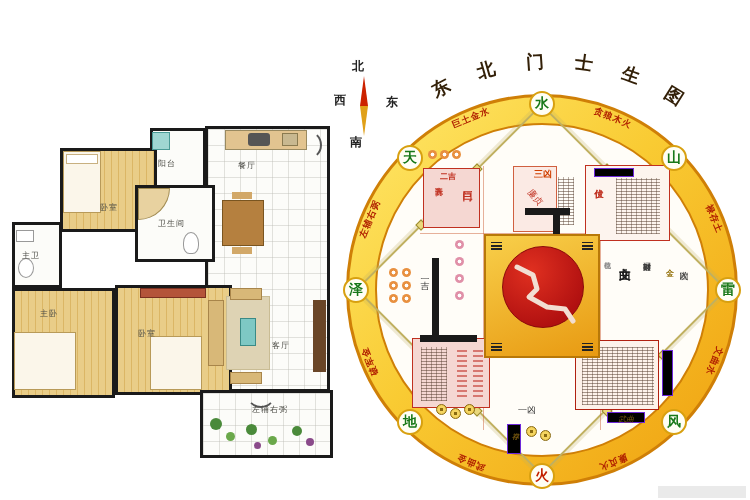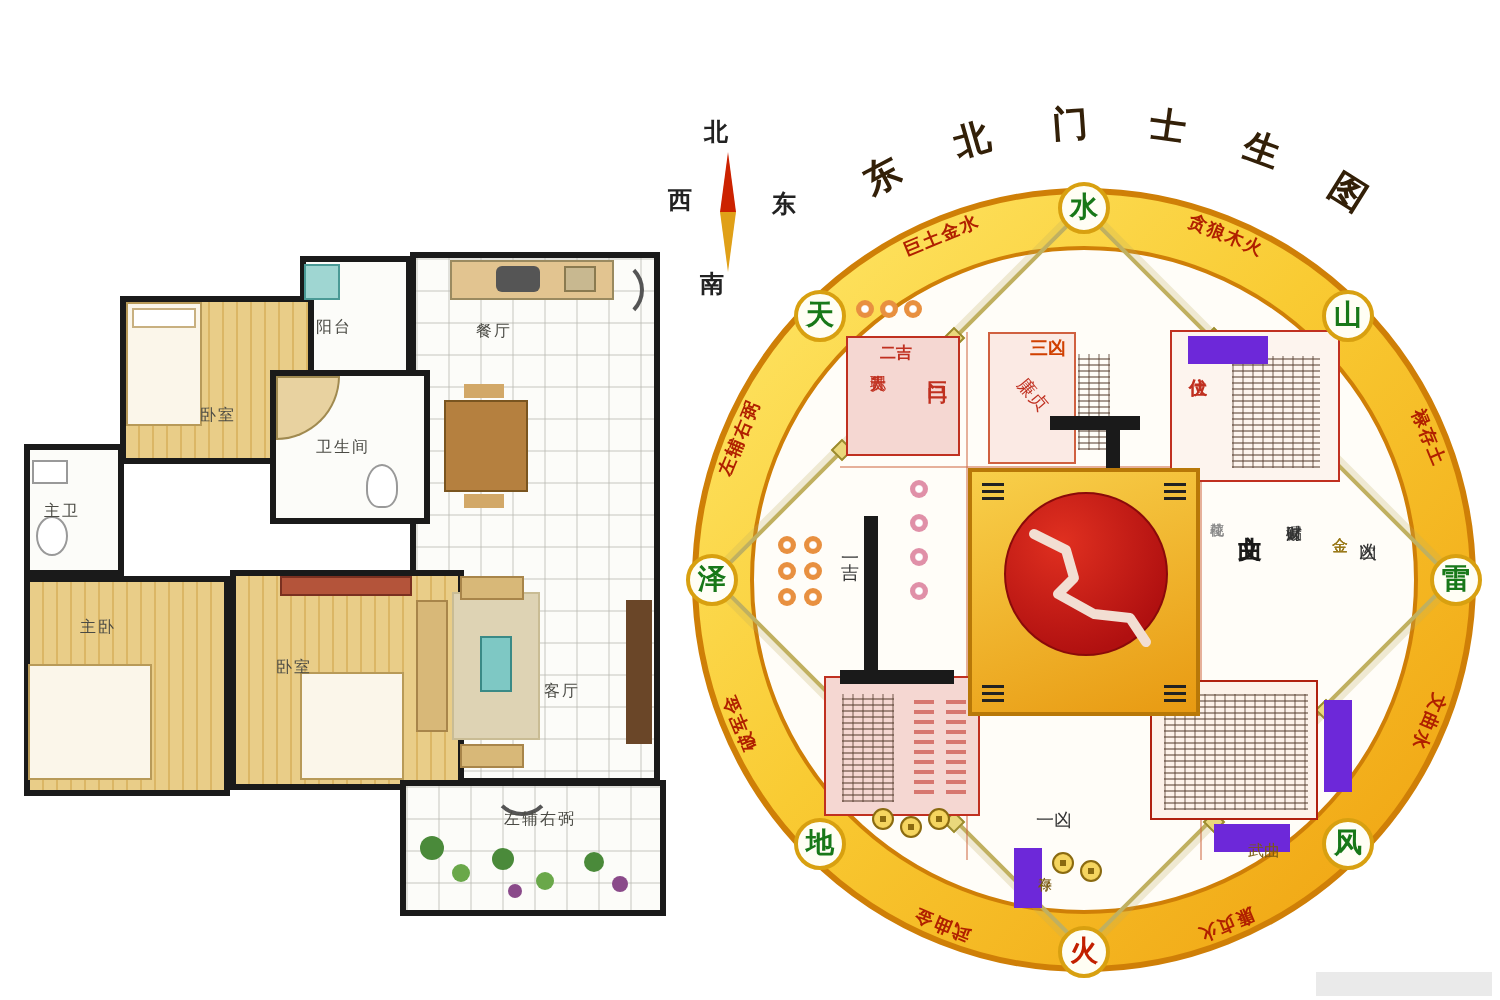--- a/index.html
+++ b/index.html
@@ -35,21 +35,21 @@
     repeating-linear-gradient(90deg,rgba(80,55,40,.4) 0 1px,transparent 1px 5px);}
   .rednoise{background-image:repeating-linear-gradient(0deg,rgba(190,40,30,.55) 0 2px,transparent 2px 5px);}
   .vtext{writing-mode:vertical-rl;text-orientation:upright;}
   .inlbl{position:absolute;white-space:nowrap;z-index:6;}
   .coin{position:absolute;width:11px;height:11px;border-radius:50%;background:radial-gradient(circle,#f5d560 0 60%,#c89a20 100%);border:1px solid #8a6a10;box-sizing:border-box;z-index:6;}
   .coin::after{content:"";position:absolute;left:3px;top:3px;width:3px;height:3px;background:#8a6a10;}
   .blossom{width:9px;height:9px;border-radius:50%;background:radial-gradient(circle,#fff 0 25%,#e89040 35% 100%);}
   .blossom.pink{background:radial-gradient(circle,#fff 0 25%,#e090a8 35% 100%);}
   .bead{position:absolute;width:8px;height:8px;background:#ead87c;border:1px solid #9a8a30;transform:rotate(45deg);box-sizing:border-box;z-index:4;}
   .trig{position:absolute;width:11px;height:9px;background:repeating-linear-gradient(0deg,#222 0 1.6px,transparent 1.6px 3.4px);z-index:6;}
-  .chip{position:absolute;background:#000000;border:7px solid #6d28d9;box-sizing:border-box;z-index:6;}
+  .chip{position:absolute;background:#000000;border:1px solid #6d28d9;box-sizing:border-box;z-index:6;font-style:italic;}
   .goldsq{position:absolute;left:484px;top:234px;width:116px;height:124px;
     background:linear-gradient(160deg,#f8cf4a,#e89a12);border:2px solid #b87808;box-sizing:border-box;z-index:5;}
   .disc{position:absolute;left:16px;top:10px;width:82px;height:82px;border-radius:50%;
     background:radial-gradient(circle at 35% 30%,#e03020,#b01010 75%);border:1px solid #8a0a0a;box-sizing:border-box;}
   .flowcol{position:absolute;display:flex;flex-direction:column;gap:8px;z-index:5;}
   .flowgrid{position:absolute;display:grid;grid-template-columns:9px 9px;gap:4px;z-index:5;}
   .flowrow{position:absolute;display:flex;gap:3px;z-index:5;}
   .watermark{position:absolute;left:658px;top:486px;width:88px;height:12px;background:#eaeaea;z-index:8;}
 </style>
 </head>
@@ -193,21 +193,21 @@
       <span class="inlbl" style="left:16px;top:2px;font-size:8px;font-weight:bold;color:#c03020;">二吉</span>
       <span class="inlbl vtext" style="left:36px;top:14px;font-size:10px;font-weight:bold;color:#c03020;">巨门</span>
       <span class="inlbl vtext" style="left:8px;top:12px;font-size:8px;color:#c03020;">贵人升职</span>
     </div>
     <div class="flowrow" style="left:428px;top:150px;">
       <div class="blossom"></div>
       <div class="blossom"></div>
       <div class="blossom"></div>
     </div>
 
-    <div class="rbox" style="left:494px;top:166px;width:44px;height:66px;background:#fbeae4;border-color:#d06040;">
+    <div class="rbox" style="left:513px;top:166px;width:44px;height:66px;background:#fbeae4;border-color:#d06040;">
       <span class="inlbl" style="left:20px;top:1px;font-size:9px;font-weight:bold;color:#d04000;">三凶</span>
       <span class="inlbl" style="left:12px;top:24px;font-size:9px;color:#c03020;transform:rotate(50deg);">廉贞</span>
       <div class="abs noise" style="left:44px;top:10px;width:16px;height:48px;"></div>
     </div>
 
     <div class="rbox" style="left:585px;top:165px;width:85px;height:76px;background:#fdf4ee;">
       <div class="chip" style="left:8px;top:2px;width:40px;height:9px;"></div>
       <span class="inlbl vtext" style="left:6px;top:16px;font-size:9px;font-weight:bold;color:#c03020;">伏位</span>
       <div class="abs noise" style="left:30px;top:12px;width:44px;height:56px;"></div>
     </div>

